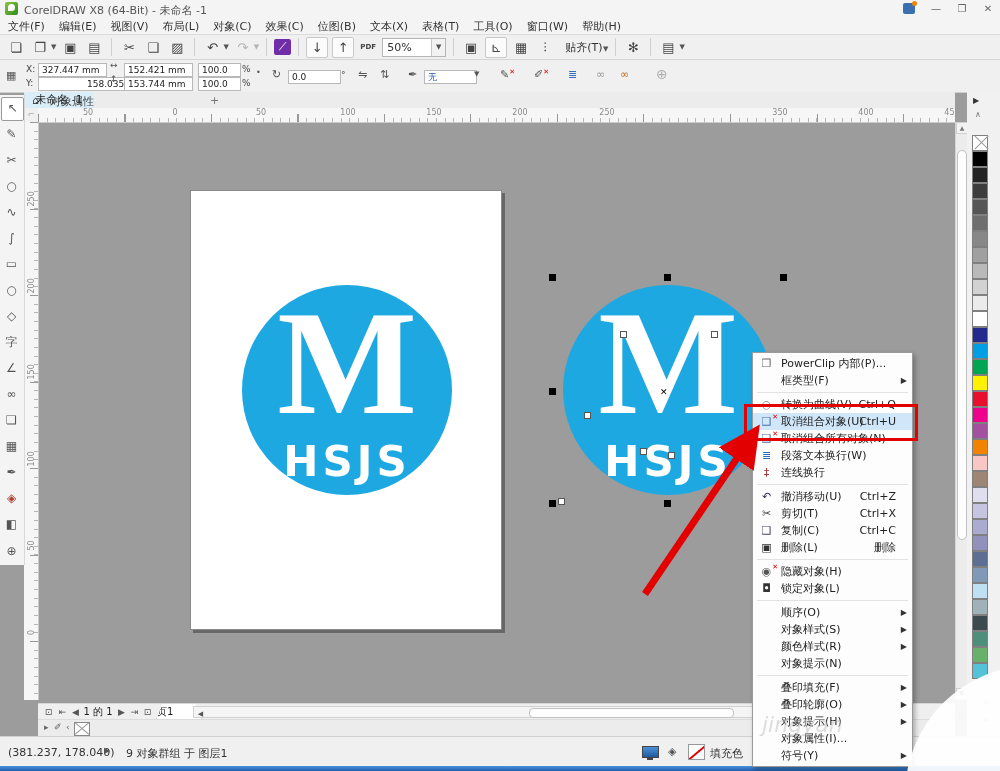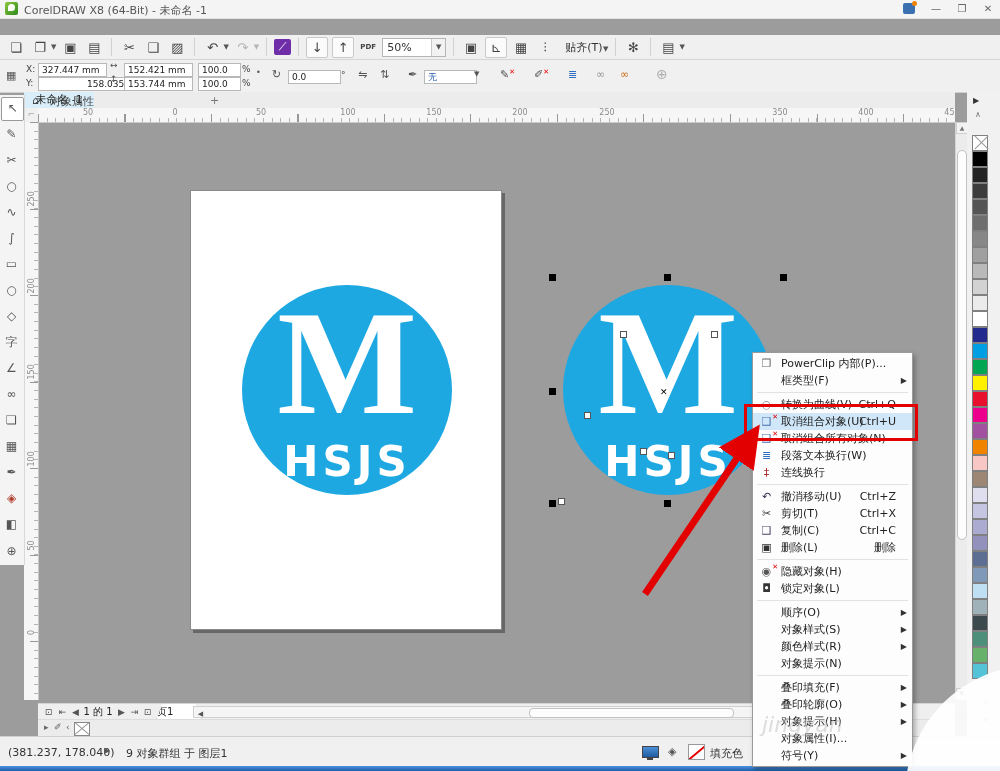--- a/index.html
+++ b/index.html
@@ -109,20 +109,34 @@
 
   <div class="abs" id="titlebar">
     <div class="abs" id="applogo"></div>
     <div class="abs" id="wintitle">CorelDRAW X8 (64-Bit) - 未命名 -1</div>
     <div class="abs" id="signin"></div>
     <div class="abs winbtn" style="left:926px;">—</div>
     <div class="abs winbtn" style="left:952px;">❐</div>
     <div class="abs winbtn" style="left:978px;">✕</div>
   </div>
 
+  <div class="abs" id="menubar">
+      <span class="mb-item">文件(F)</span>
+      <span class="mb-item">编辑(E)</span>
+      <span class="mb-item">视图(V)</span>
+      <span class="mb-item">布局(L)</span>
+      <span class="mb-item">对象(C)</span>
+      <span class="mb-item">效果(C)</span>
+      <span class="mb-item">位图(B)</span>
+      <span class="mb-item">文本(X)</span>
+      <span class="mb-item">表格(T)</span>
+      <span class="mb-item">工具(O)</span>
+      <span class="mb-item">窗口(W)</span>
+      <span class="mb-item">帮助(H)</span>
+    </div>
 
   <div class="abs" id="stdbar">
     <div class="tb-ic">❏</div>
     <div class="tb-ic">❐</div>
       <span class="tb-dd">▼</span>
     <div class="tb-ic">▣</div>
     <div class="tb-ic">▤</div>
     <div class="tb-sep"></div>
     <div class="tb-ic">✂</div>
     <div class="tb-ic">❑</div>

